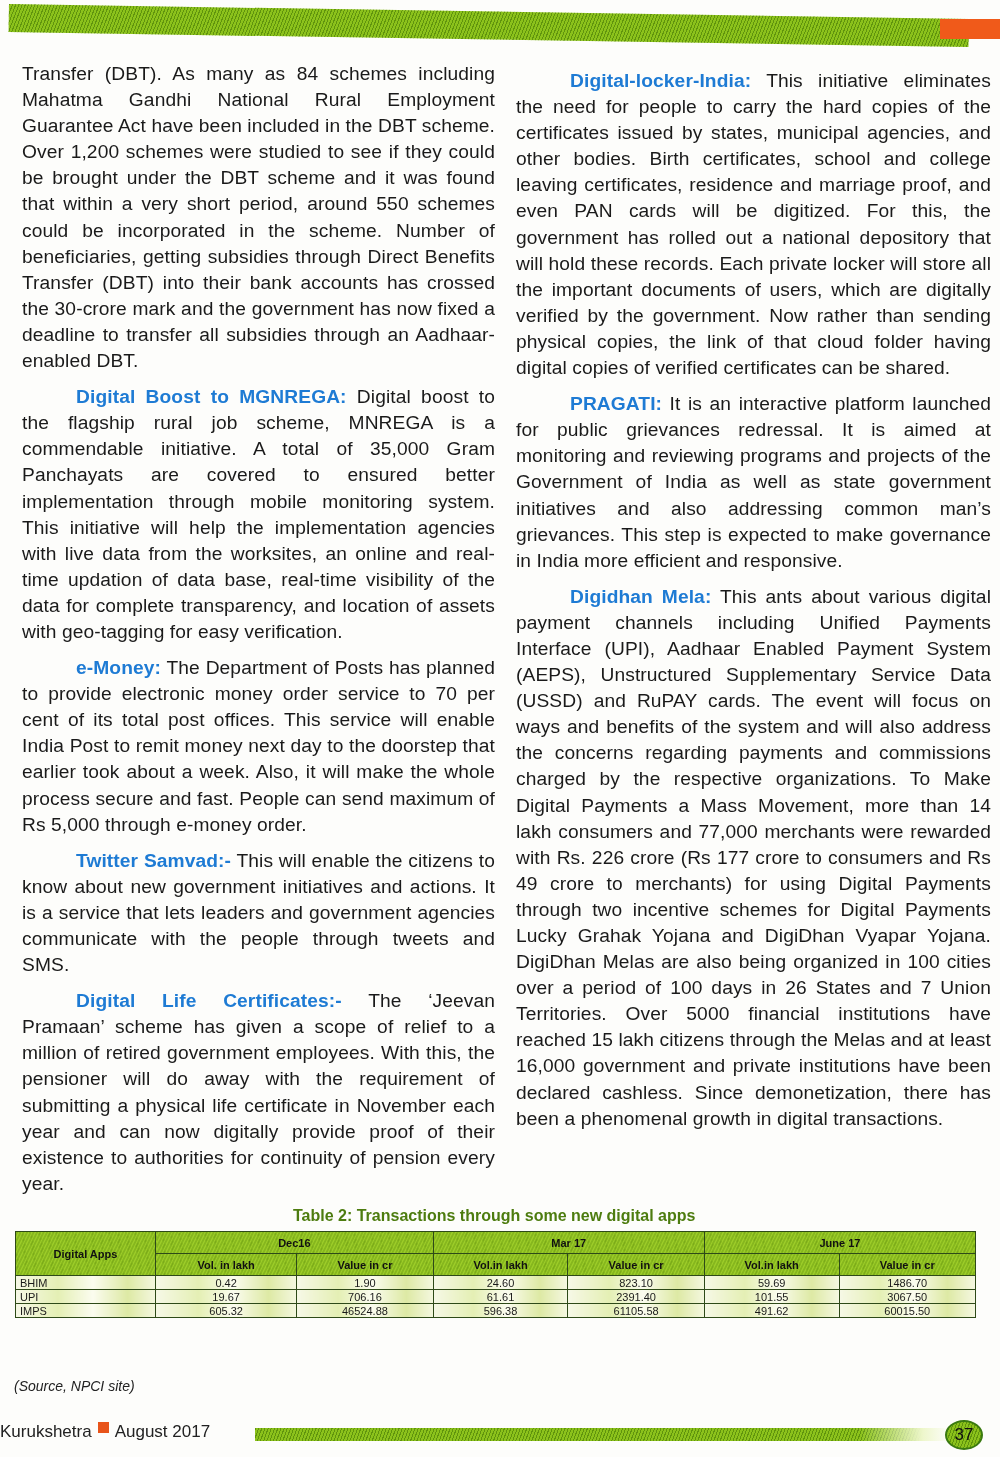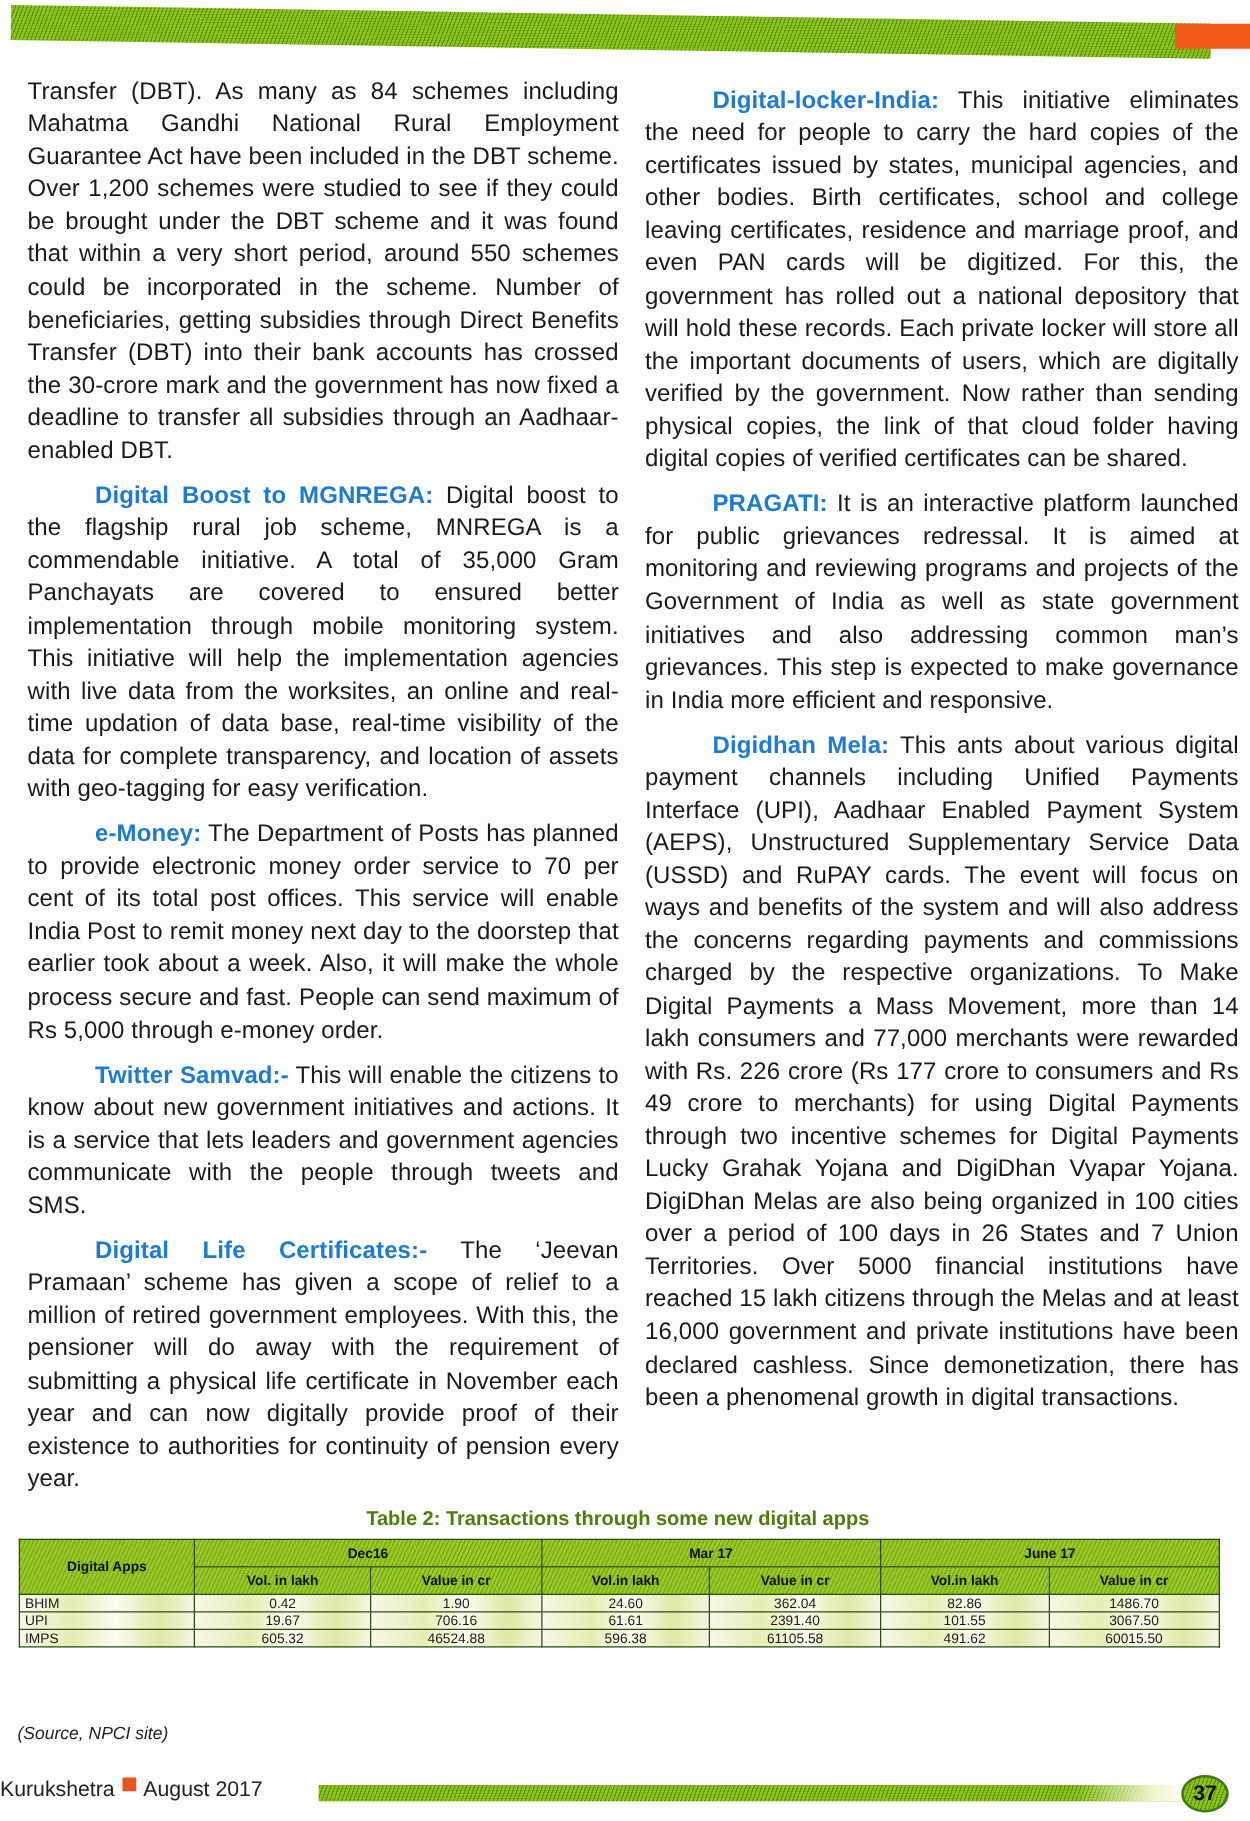--- a/index.html
+++ b/index.html
@@ -32,21 +32,21 @@
   table.data td.app { text-align: left; padding-left: 4px; }
   .hdr-cell { background-color: #9ccc28; background-image: repeating-linear-gradient(115deg, rgba(70,120,0,0.5) 0 1px, transparent 1px 3px); }
 
   .source { position: absolute; left: 14px; top: 1378px; font-size: 14px; font-style: italic; color: #222; }
 
   .footer { position: absolute; left: 0; top: 1420px; width: 1000px; height: 30px; }
   .footer-text { position: absolute; left: 0; top: 2px; font-size: 17px; color: #222; white-space: nowrap; display: flex; align-items: flex-start; gap: 6px; }
   .footer-square { display: inline-block; width: 11px; height: 11px; background: #e8541a; }
   .footer-bar { position: absolute; left: 255px; top: 8px; width: 690px; height: 13px; }
   .footer-bar-fade { position: absolute; left: 860px; top: 8px; width: 90px; height: 13px; background: linear-gradient(90deg, rgba(253,253,251,0) 0%, #eef7cc 70%, #fdfdfb 100%); }
-  .page-badge { position: absolute; left: 945px; top: 0; width: 38px; height: 30px; border-radius: 50%; border: 2px solid #3a7a10; display: flex; align-items: center; justify-content: center; font-size: 17px; font-weight: bold; color: #111; }
+  .page-badge { position: absolute; left: 945px; top: 0; width: 38px; height: 30px; border-radius: 50%; border: 2px solid #3a7a10; display: flex; align-items: center; justify-content: center; font-size: 17px; font-weight: normal; color: #111; }
 </style>
 </head>
 <body>
 
 <div class="top-bar stripe"></div>
 <div class="top-bar-accent"></div>
 
 <div class="col col-left">
   <p class="para"><span>Transfer (DBT). As many as 84 schemes including Mahatma Gandhi National Rural Employment Guarantee Act have been included in the DBT scheme. Over 1,200 schemes were studied to see if they could be brought under the DBT scheme and it was found that within a very short period, around 550 schemes could be incorporated in the scheme. Number of beneficiaries, getting subsidies through Direct Benefits Transfer (DBT) into their bank accounts has crossed the 30-crore mark and the government has now fixed a deadline to transfer all subsidies through an Aadhaar-enabled DBT.</span></p>
   <p class="para indent"><span class="head">Digital Boost to MGNREGA:</span><span> Digital boost to the flagship rural job scheme, MNREGA is a commendable initiative. A total of 35,000 Gram Panchayats are covered to ensured better implementation through mobile monitoring system. This initiative will help the implementation agencies with live data from the worksites, an online and real-time updation of data base, real-time visibility of the data for complete transparency, and location of assets with geo-tagging for easy verification.</span></p>
@@ -80,22 +80,22 @@
         <th class="hdr-cell">Vol.in lakh</th>
         <th class="hdr-cell">Value in cr</th>
       </tr>
     </thead>
     <tbody>
       <tr>
         <td class="app">BHIM</td>
         <td>0.42</td>
         <td>1.90</td>
         <td>24.60</td>
-        <td>362.04</td>
-        <td>82.86</td>
+        <td>823.10</td>
+        <td>59.69</td>
         <td>1486.70</td>
       </tr>
       <tr>
         <td class="app">UPI</td>
         <td>19.67</td>
         <td>706.16</td>
         <td>61.61</td>
         <td>2391.40</td>
         <td>101.55</td>
         <td>3067.50</td>

